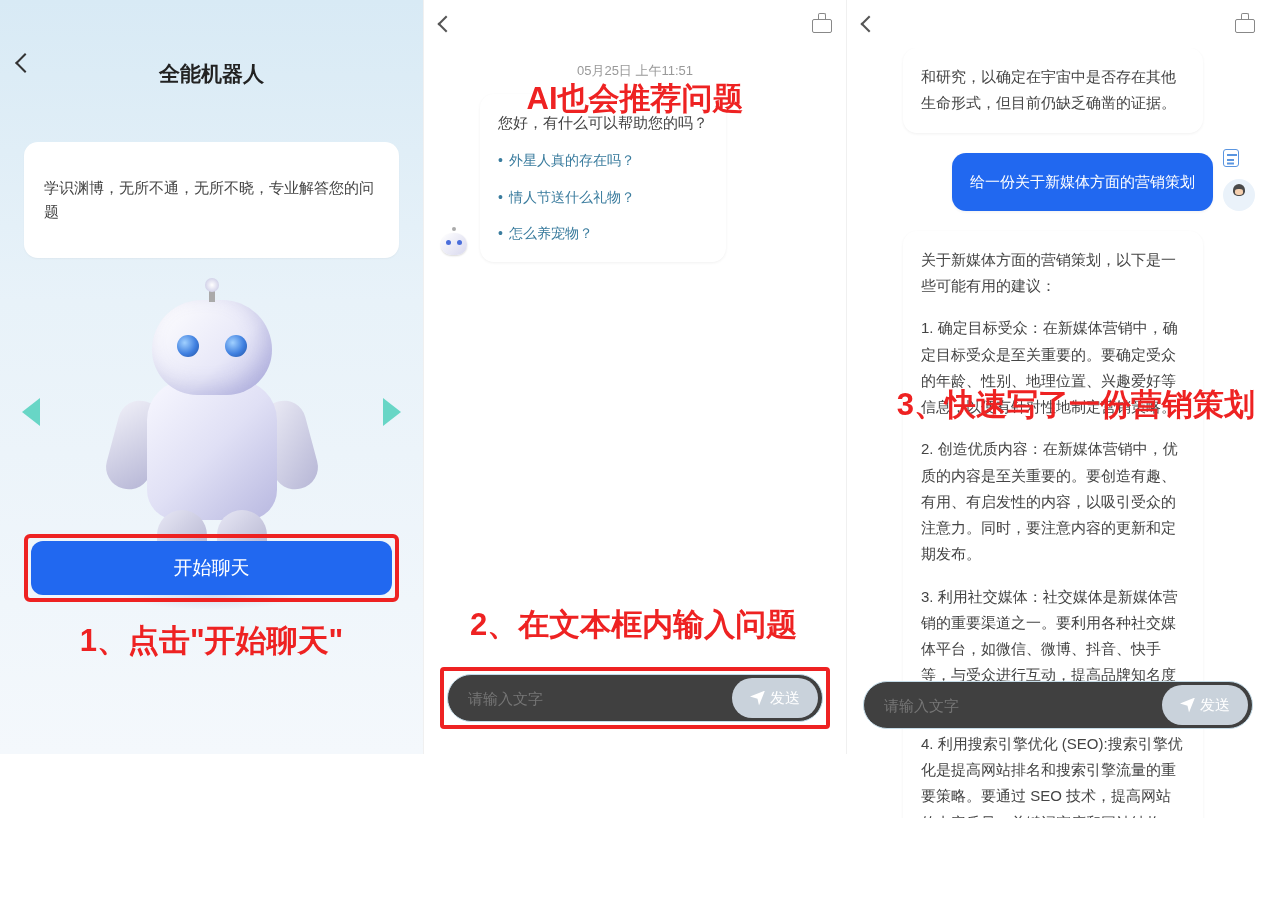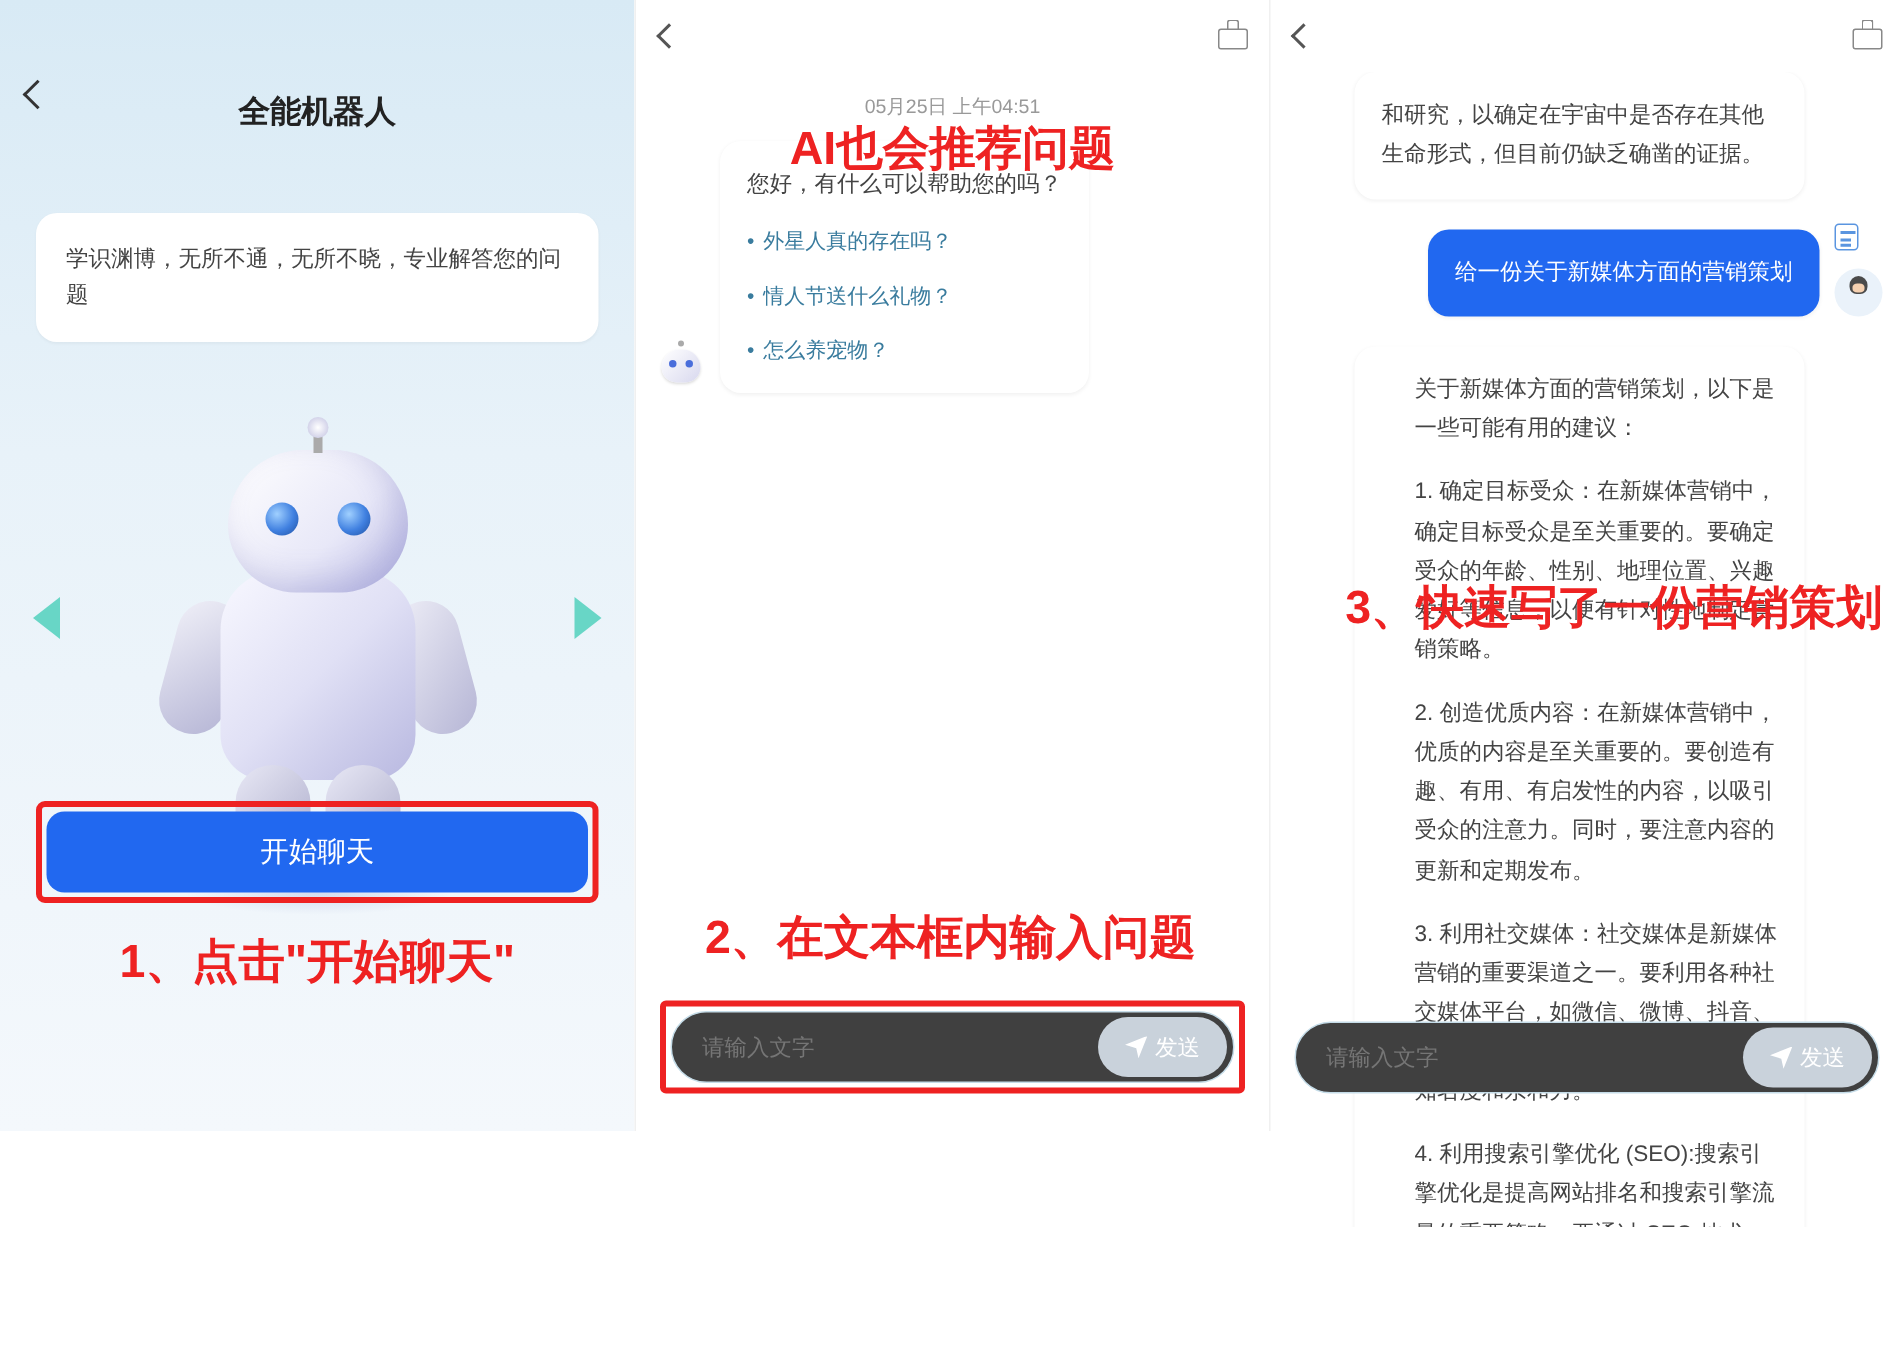--- a/index.html
+++ b/index.html
@@ -39,21 +39,21 @@
       font-weight: 700;
       color: #222;
     }
     .intro-bubble {
       position: absolute;
       top: 142px;
       left: 24px;
       right: 24px;
       background: #fff;
       border-radius: 14px;
-      padding: 19px 20px;
+      padding: 34px 20px;
       font-size: 15px;
       color: #444;
       line-height: 1.6;
       box-shadow: 0 1px 2px rgba(0,0,0,0.04);
     }
     .nav-arrow-left, .nav-arrow-right {
       position: absolute;
       top: 398px;
       width: 0; height: 0;
       cursor: pointer;
@@ -371,21 +371,21 @@
       background:#fff;
       clip-path: polygon(0% 40%, 100% 0%, 60% 100%, 50% 55%);
     }
     
     .chat-scroll {
       height: 770px;
       overflow: hidden;
       position: relative;
     }
     .panel3 .bubble { max-width: 300px; }
-    .para { margin-top: 16px; margin-left: 22px; }
+    .para { margin-top: 16px; }
     .para:first-child { margin-top: 0; }
     .caption3 { top: 384px; right: 14px; }
     .doc-icon {
       position: absolute;
       top: 101px;
       right: 30px;
       width: 16px;
       height: 18px;
       border: 1.6px solid #5a95e0;
       border-radius: 3px;
@@ -427,21 +427,21 @@
     <button class="start-btn">开始聊天</button>
   </div>
   <div class="caption caption1">1、点击"开始聊天"</div>
 </div>
 
 <div class="panel panel2">
   <div class="top-bar">
     <div class="top-back"></div>
     <div class="top-menu"></div>
   </div>
-  <div class="timestamp">05月25日 上午04:51</div>
+  <div class="timestamp">05月25日 上午11:51</div>
   <div class="caption caption2a">AI也会推荐问题</div>
   <div class="msg-row">
     <div class="avatar-bot">
         <div class="ab-ant"></div>
         <div class="ab-head"></div>
       </div>
     <div class="bubble">
       <div>您好，有什么可以帮助您的吗？</div>
       <div class="suggestion-item">外星人真的存在吗？</div>
       <div class="suggestion-item">情人节送什么礼物？</div>

